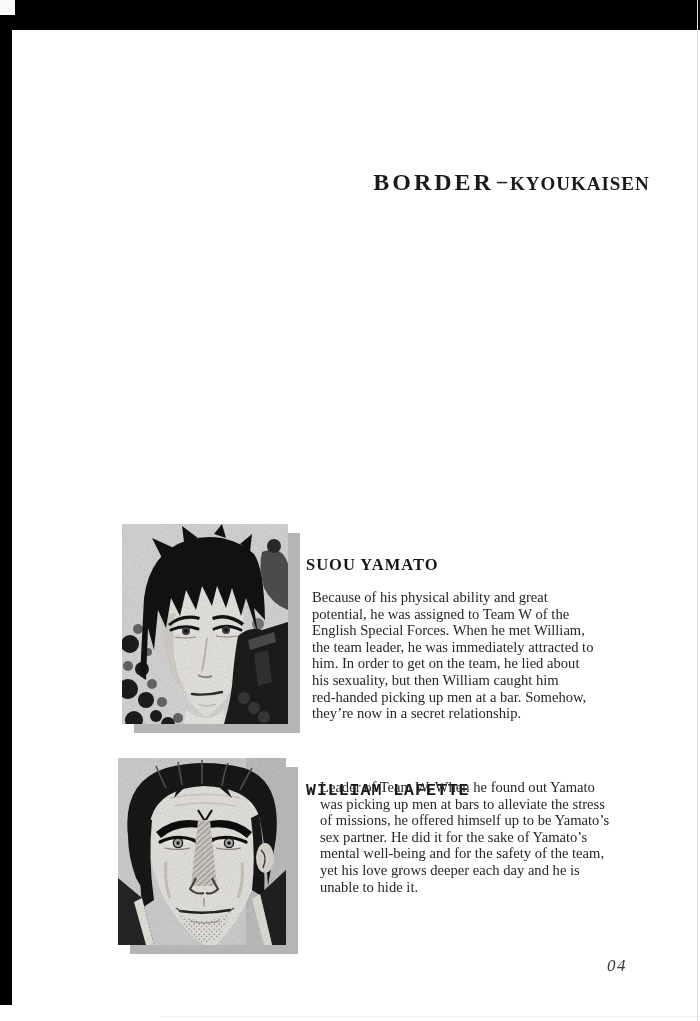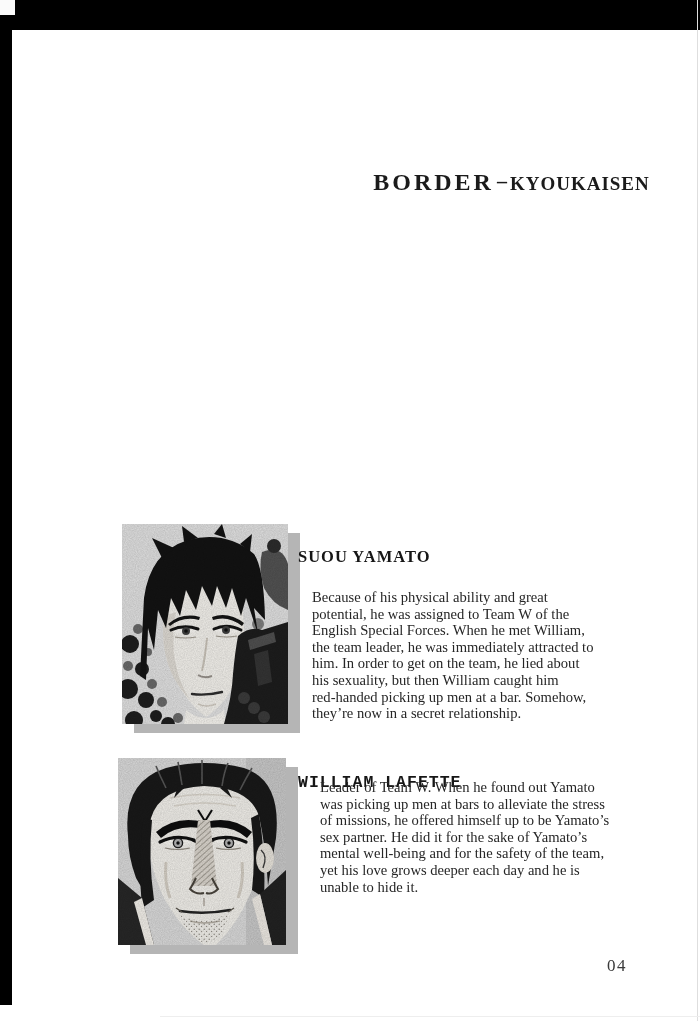--- a/index.html
+++ b/index.html
@@ -20,28 +20,28 @@
   .t-main{letter-spacing:3px;}
   .t-sep{font-size:20px;letter-spacing:0;margin:0 3px;position:relative;top:-2px;}
   .t-romaji{font-size:19px;letter-spacing:1px;}
   .title-line2{font-size:20px;font-weight:bold;letter-spacing:1px;line-height:26px;}
 
   
   .portrait{position:absolute;box-shadow:12px 9px 0 #b5b5b5;line-height:0;}
   .portrait svg{display:block;}
   .p1{left:82px;top:508px;width:166px;height:200px;}
   .p2{left:78px;top:742px;width:168px;height:187px;}
-  .char-name{position:absolute;margin:8px;font-size:16.5px;font-weight:bold;letter-spacing:1px;color:#161616;line-height:18px;}
+  .char-name{position:absolute;margin:16px;font-size:16.5px;font-weight:bold;letter-spacing:1px;color:#161616;line-height:18px;}
   .n1{left:290px;top:540px;}
   .n2{left:290px;top:766px;font-family:Liberation Mono, monospace;}
   .char-desc{position:absolute;margin:0;width:348px;font-size:14.6px;line-height:16.6px;color:#262626;white-space:pre-line;}
   .d1{left:312px;top:564px;margin-top:25px;}
   .d2{left:320px;top:779px;}
 
-  .page-number{position:absolute;left:607px;top:956px;font-size:17px;letter-spacing:1.5px;color:#3a3a3a;}
+  .page-number{position:absolute;left:607px;top:956px;font-size:17px;letter-spacing:1.5px;color:#3a3a3a;font-style:italic;}
 </style>
 </head>
 <body>
 
 <div class="page">
 
   <div class="bar-top"></div>
   <div class="bar-left"></div>
   <div class="corner-notch"></div>
   <div class="edge-right"></div>

